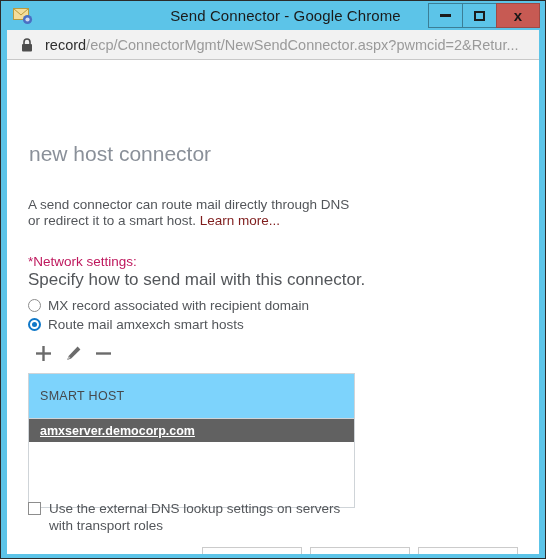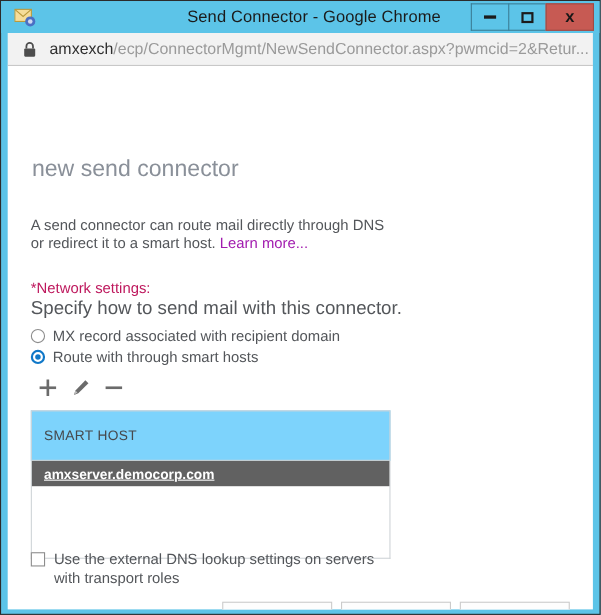--- a/index.html
+++ b/index.html
@@ -151,21 +151,21 @@
   .intro {
     position: absolute;
     left: 21px;
     top: 137px;
     width: 330px;
     font-size: 13.5px;
     line-height: 16px;
     color: #53565a;
   }
   .intro a {
-    color: #a21caf;
+    color: #7f1d1d;
     text-decoration: none;
   }
 
   .netlabel {
     position: absolute;
     left: 21px;
     top: 194px;
     font-size: 13.5px;
     color: #be185d;
   }
@@ -352,42 +352,42 @@
     </div>
   </div>
 
   <div class="addressbar">
     <span class="lock-icon">
       <svg width="12" height="14" viewBox="0 0 12 14">
         <path d="M3 6 V4 a3 3 0 0 1 6 0 V6" fill="none" stroke="#4d4d4d" stroke-width="1.6"></path>
         <rect x="1" y="6" width="10" height="7.5" rx="1" fill="#4d4d4d"></rect>
       </svg>
     </span>
-    <span class="url"><span class="host">amxexch</span><span>/ecp/ConnectorMgmt/NewSendConnector.aspx?pwmcid=2&amp;Retur...</span></span>
+    <span class="url"><span class="host">record</span><span>/ecp/ConnectorMgmt/NewSendConnector.aspx?pwmcid=2&amp;Retur...</span></span>
   </div>
 
   <div class="page">
 
-    <h1 class="heading">new send connector</h1>
+    <h1 class="heading">new host connector</h1>
 
     <div class="intro">
       <span>A send connector can route mail directly through DNS or redirect it to a smart host. </span><a href="#">Learn more...</a>
     </div>
 
     <div class="netlabel">*Network settings:</div>
     <div class="netsub">Specify how to send mail with this connector.</div>
 
     <label class="radio-row r1">
       <span class="radio"></span>
       <span>MX record associated with recipient domain</span>
     </label>
 
     <label class="radio-row r2">
       <span class="radio checked"></span>
-      <span>Route with through smart hosts</span>
+      <span>Route mail amxexch smart hosts</span>
     </label>
 
     <div class="toolbar">
       <div class="tb-btn">
         <span>
           <svg width="17" height="17" viewBox="0 0 17 17">
             <rect x="7.3" y="1" width="2.4" height="15" fill="#6b6b6b"></rect>
             <rect x="1" y="7.3" width="15" height="2.4" fill="#6b6b6b"></rect>
           </svg>
         </span>

